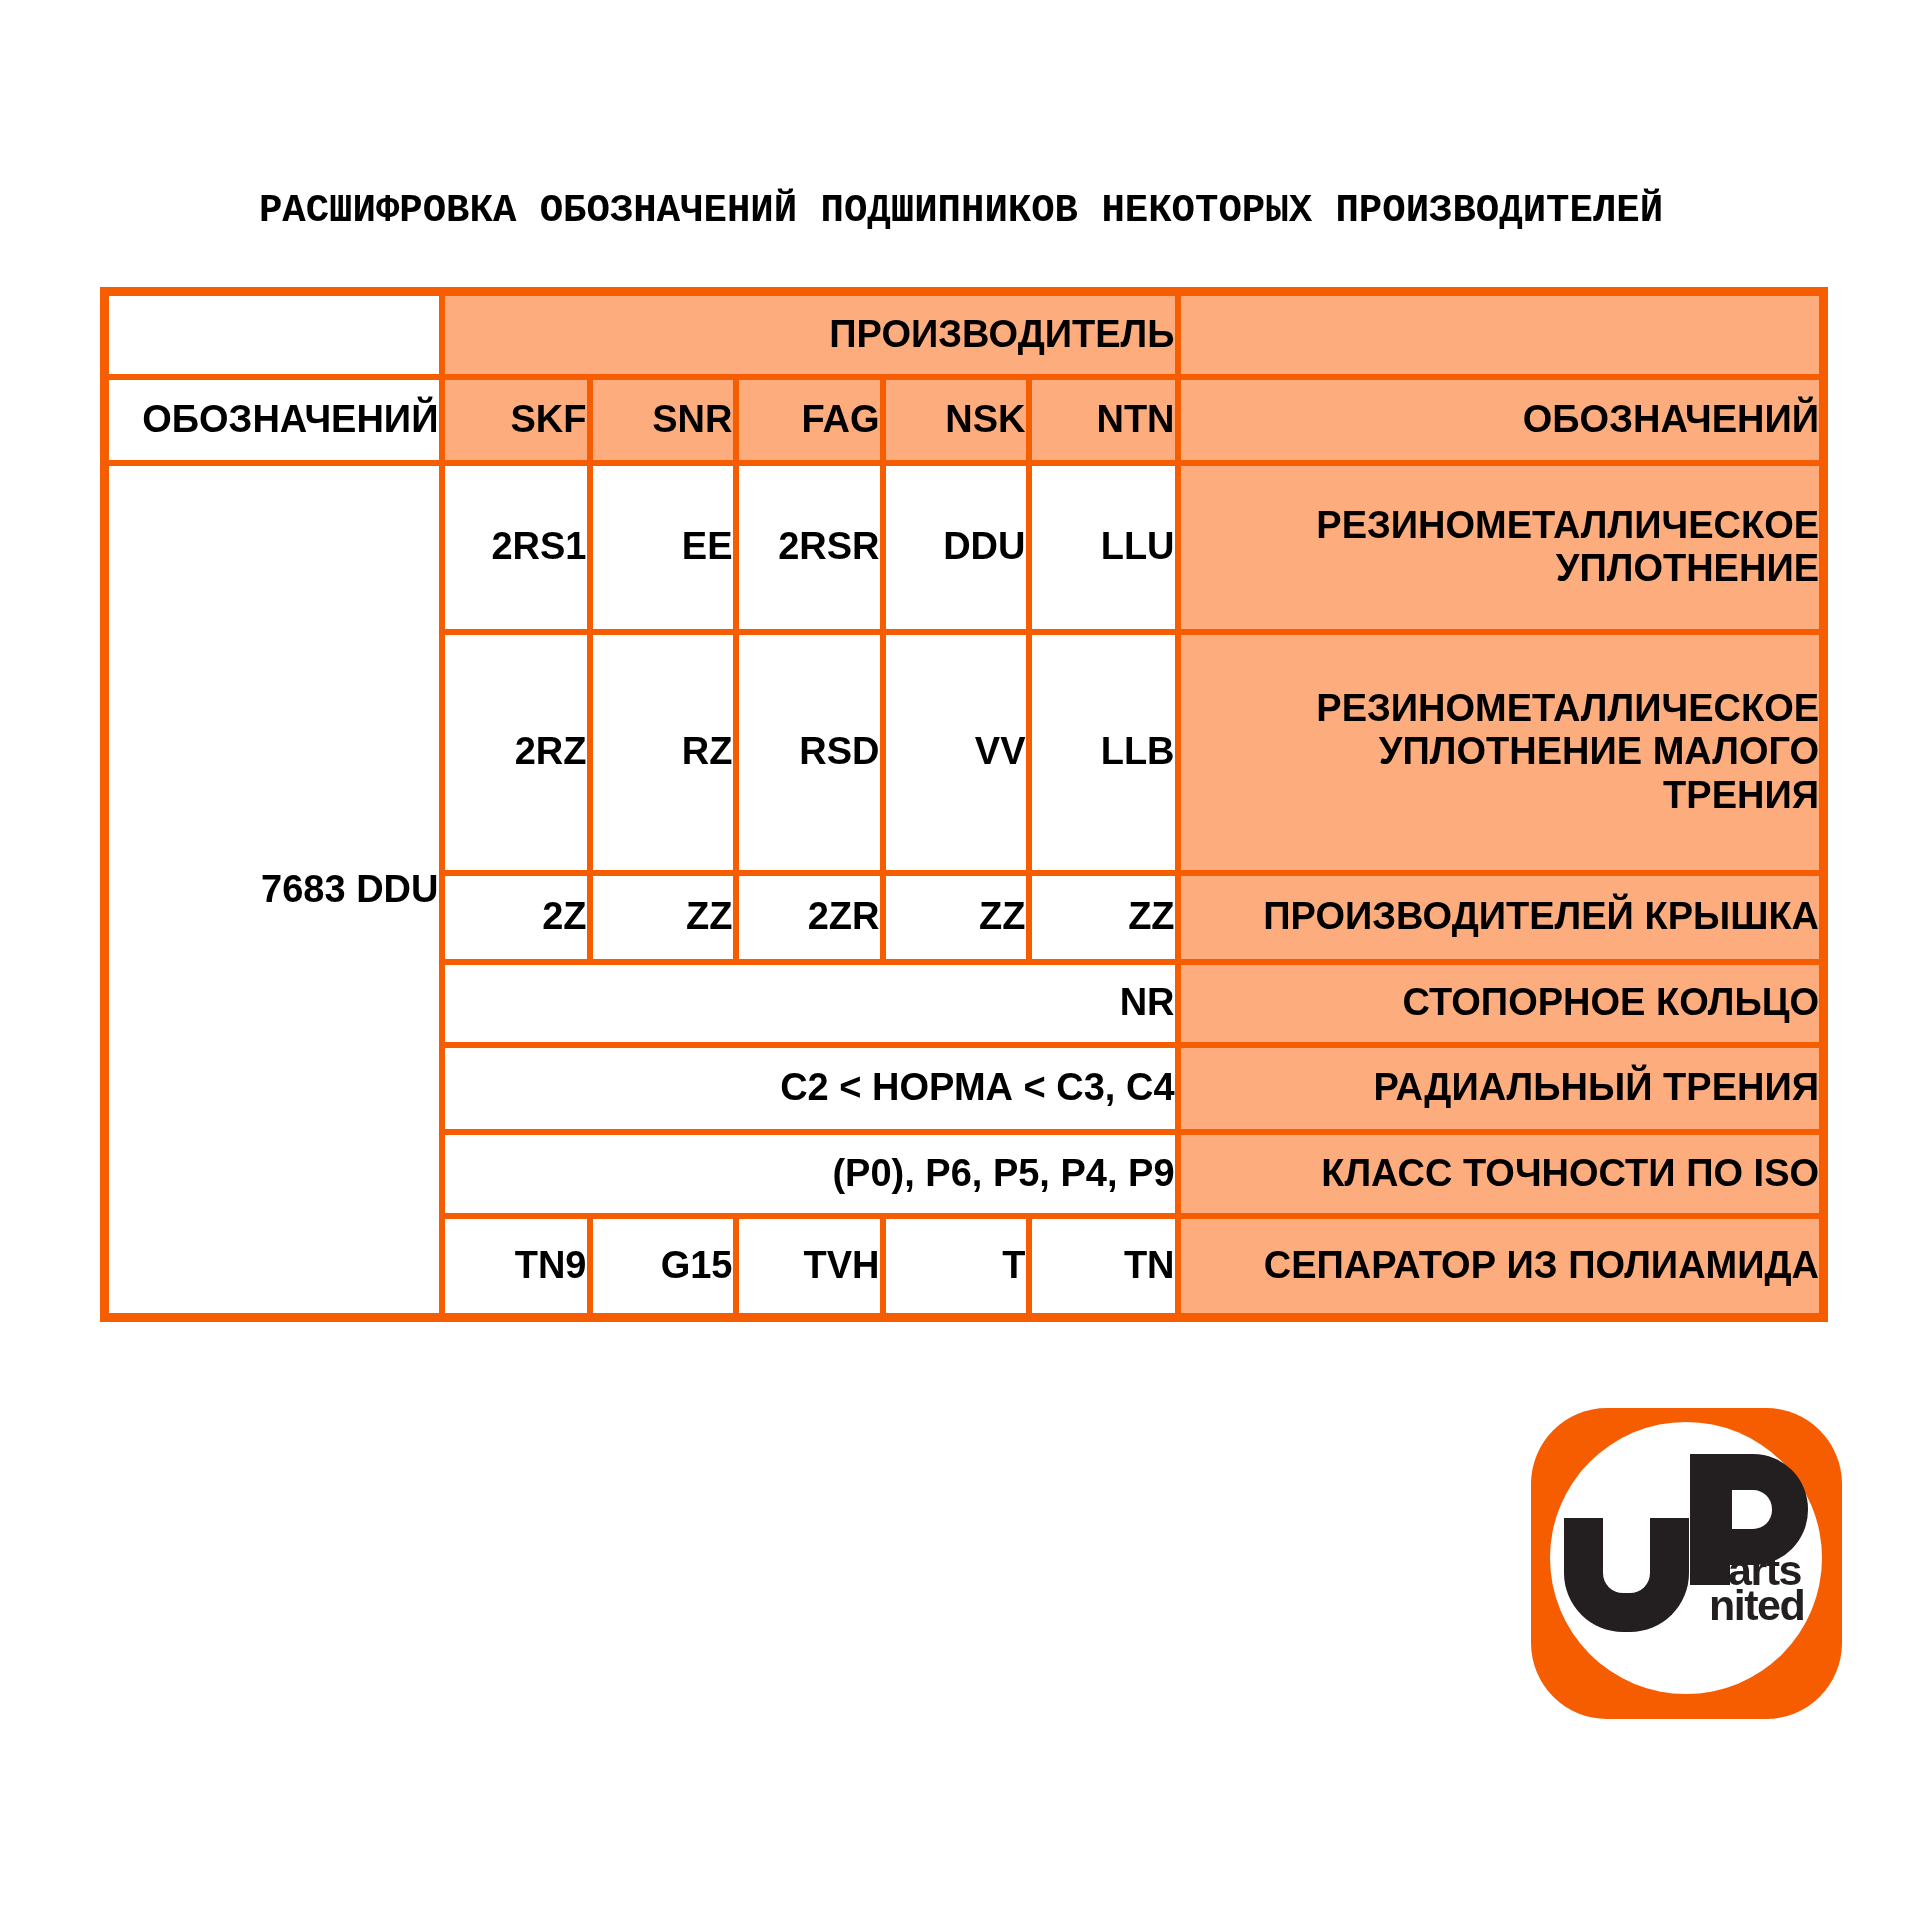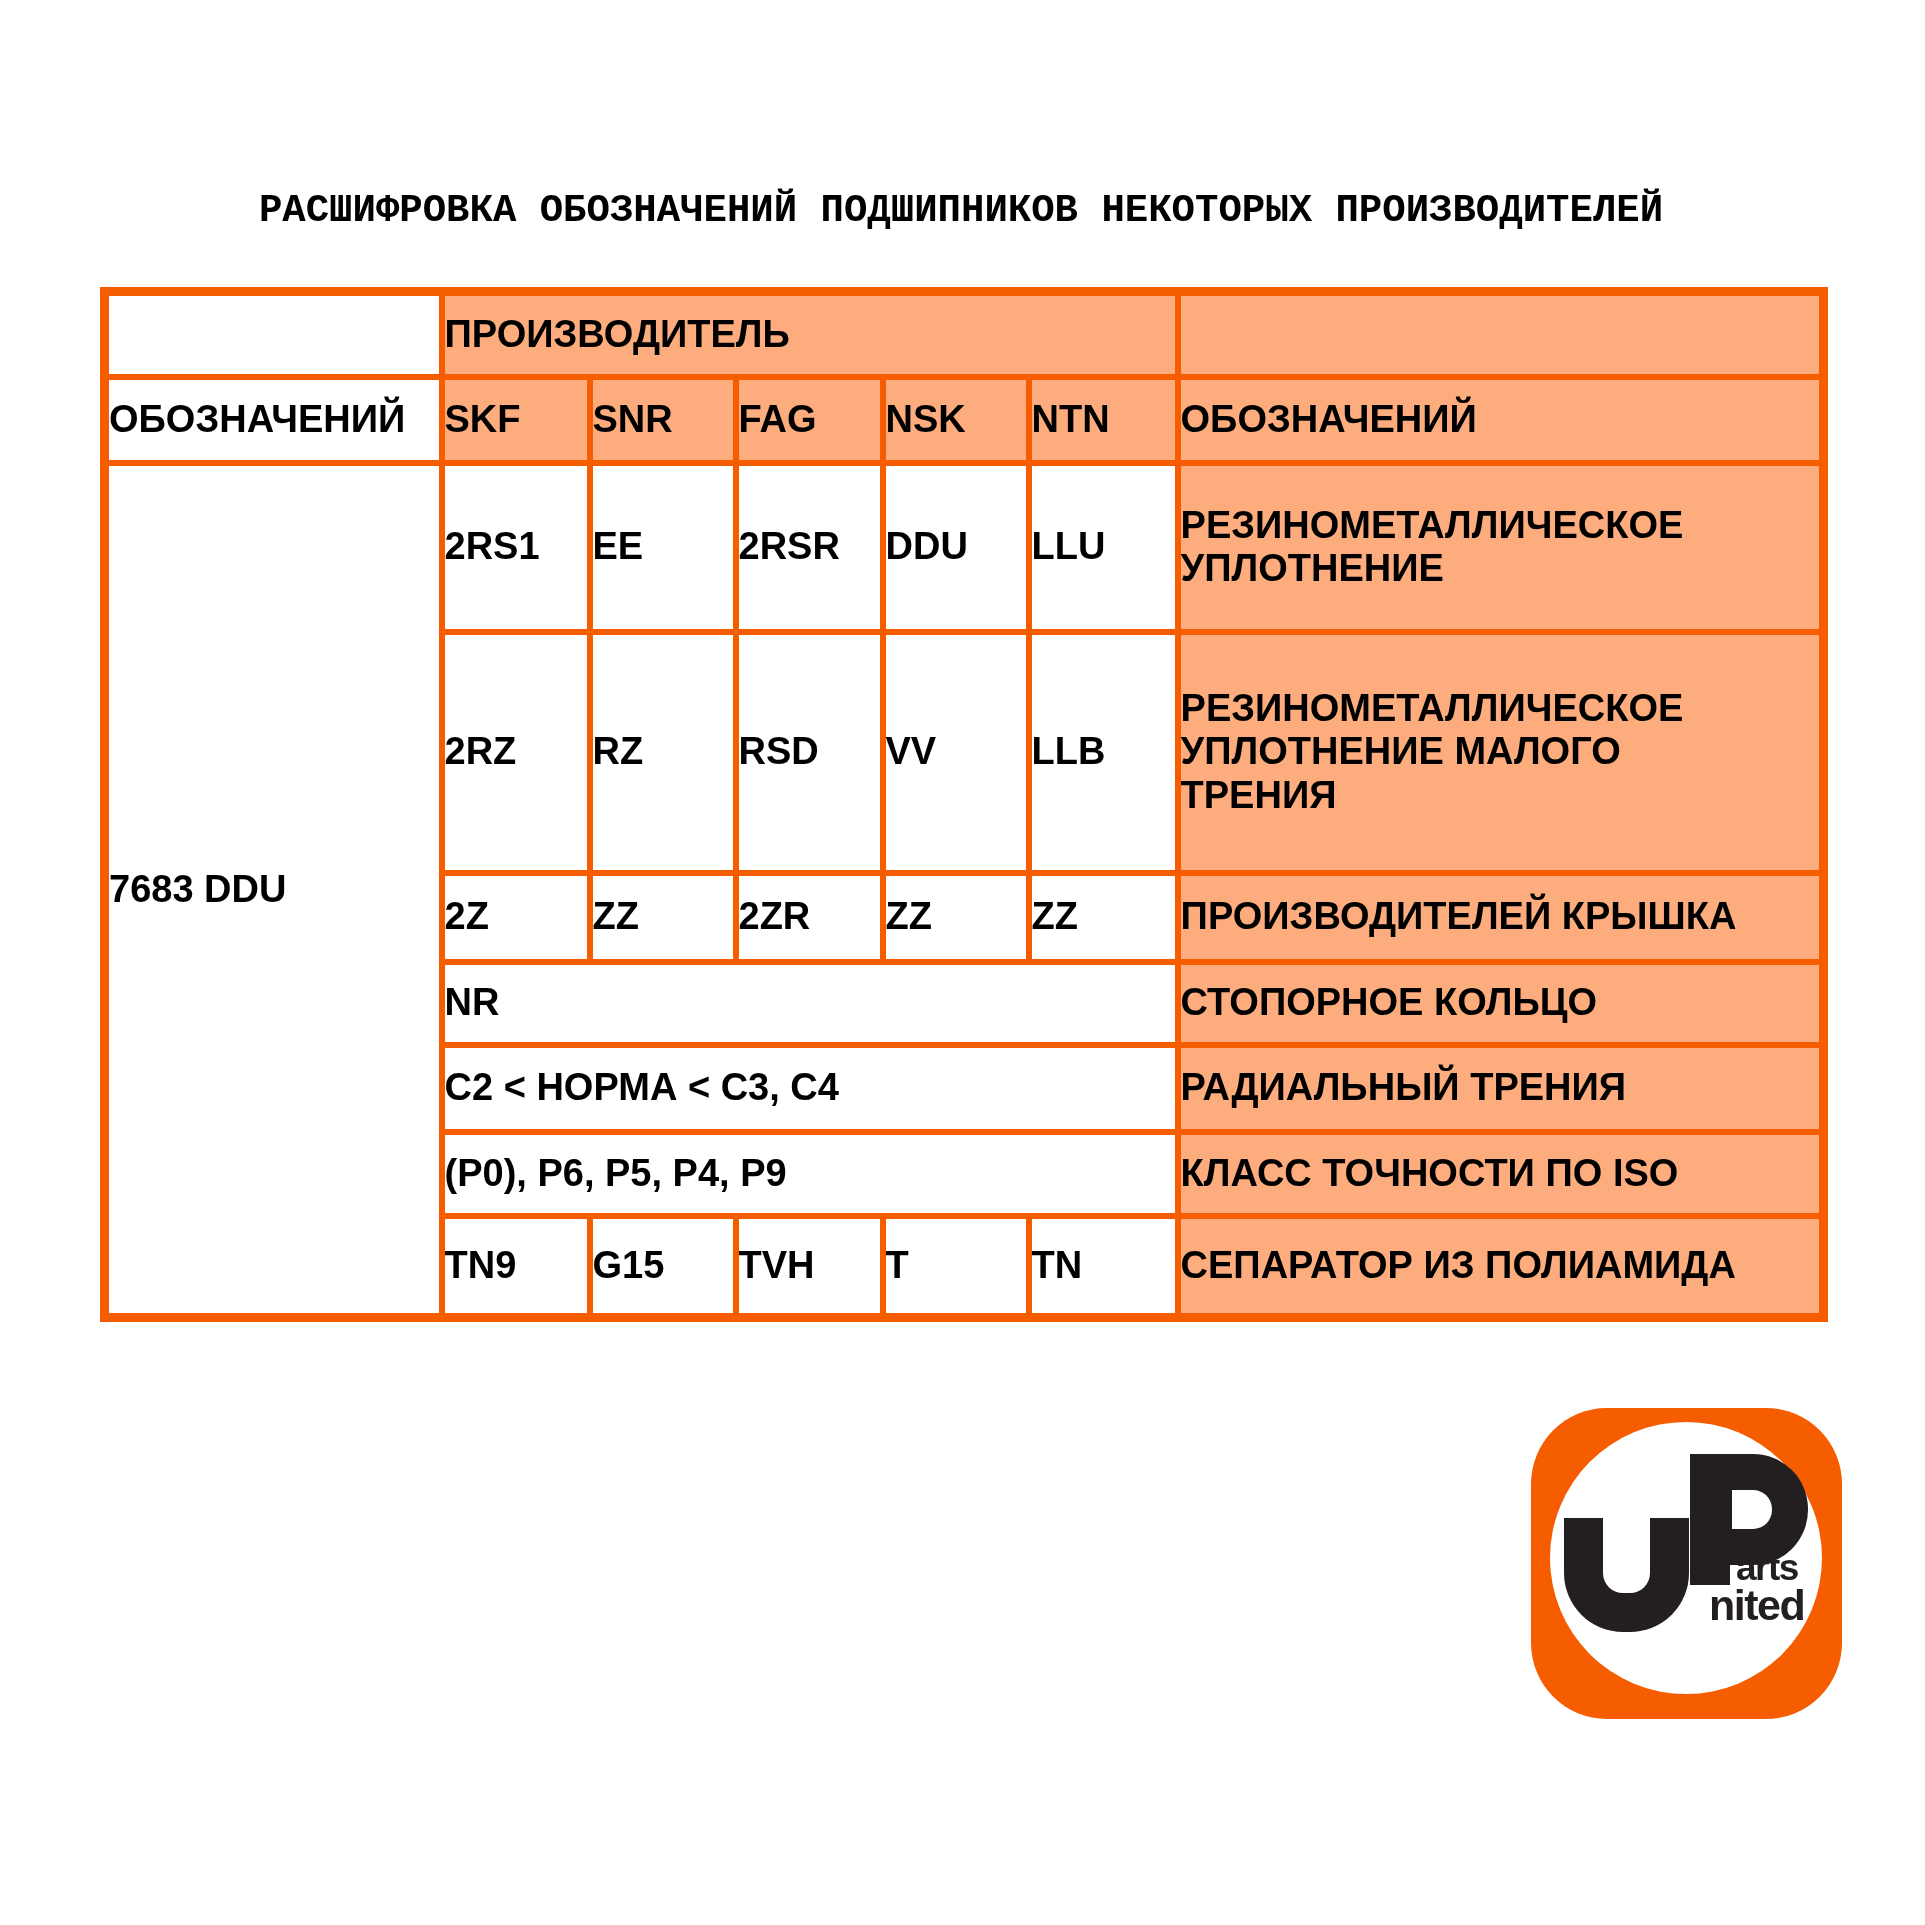--- a/index.html
+++ b/index.html
@@ -29,21 +29,21 @@
   table.decode{
     position:absolute;
     left:100px;top:287px;
     width:1722px;height:1025px;
     border-collapse:collapse;
     table-layout:fixed;
     border:9px solid var(--accent);
   }
   table.decode td{
     border:6px solid var(--accent);
-    text-align:left;
+    text-align:right;
     vertical-align:middle;
     padding:0;
     font-size:38px;
     line-height:1.14;
     white-space:pre-line;
     overflow:hidden;
   }
   td.orange{background:var(--fill);}
   td.white{background:#ffffff;}
 
@@ -81,22 +81,22 @@
     position:absolute;
     left:159px;top:46px;
     width:118px;height:111px;
     box-sizing:border-box;
     border:36px solid var(--logo-ink);
     border-left-width:42px;
     border-radius:0 55px 55px 0;
   }
   .logo .word-arts{
     position:absolute;
-    left:205px;top:141px;
-    font-size:37px;
+    left:197px;top:141px;
+    font-size:43px;
     letter-spacing:-1.5px;
     color:var(--logo-ink);
     line-height:1;
   }
   .logo .word-nited{
     position:absolute;
     left:159px;top:176px;
     font-size:43px;
     letter-spacing:-1.5px;
     color:var(--logo-ink);

